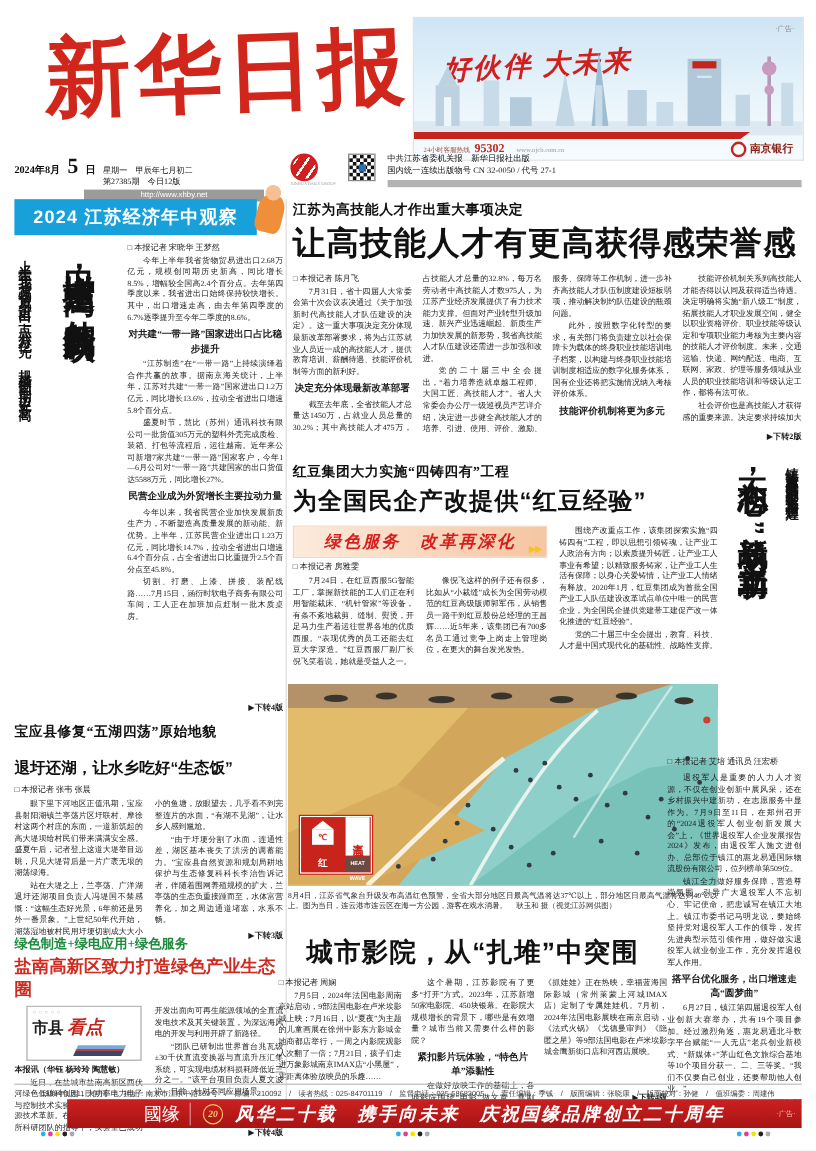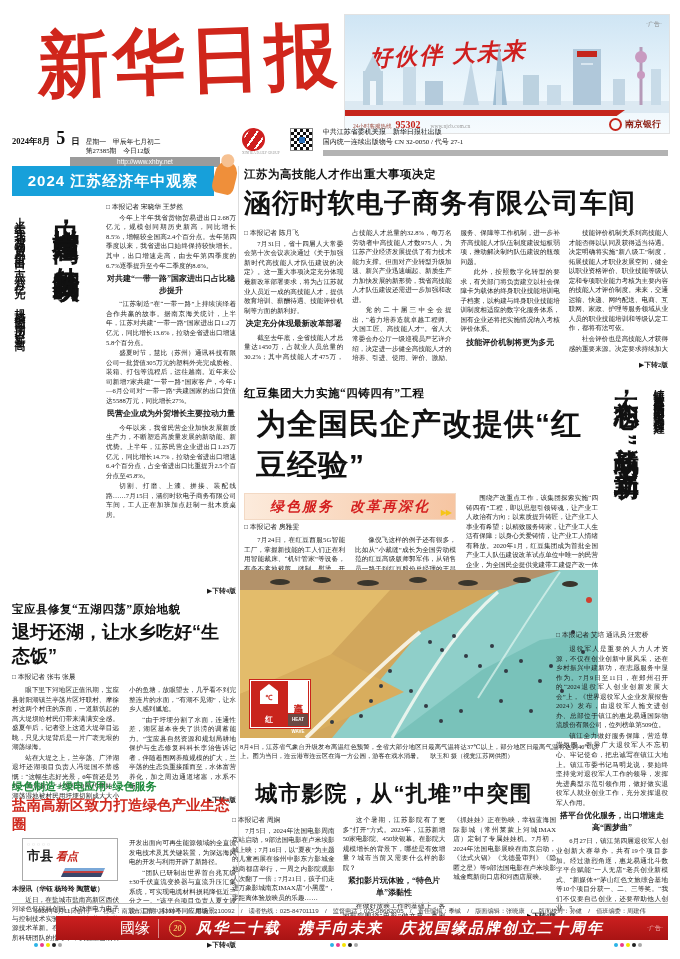--- a/index.html
+++ b/index.html
@@ -62,42 +62,42 @@
       border-radius:40% 40% 25% 25%;transform:rotate(14deg);}
   .eco-icon::before{content:"";position:absolute;left:3px;top:-8px;width:13px;height:13px;
       border-radius:50%;background:#f6c192;}
   .export-art{position:absolute;left:12px;top:200px;width:224px;height:398px;}
   .shoulder-v{position:absolute;left:0;top:8px;height:384px;writing-mode:vertical-rl;
       font-size:11px;font-weight:bold;letter-spacing:4px;}
   .bighead-v{position:absolute;left:36px;top:4px;height:390px;writing-mode:vertical-rl;
       font-size:27px;font-weight:900;letter-spacing:2px;font-family:"Liberation Sans",sans-serif;}
   .ex-body{position:absolute;left:94px;top:2px;width:130px;height:394px;overflow:hidden;}
   .lake-art{position:absolute;left:12px;top:602px;width:224px;}
-  .headline-m{font-size:18px;font-weight:900;font-family:"Liberation Sans",sans-serif;margin:3px 0 4px;}
+  .headline-m{font-size:13px;font-weight:900;font-family:"Liberation Sans",sans-serif;margin:14px 0 4px;}
   .cols2{columns:2;column-gap:10px;column-fill:auto;position:relative;overflow:hidden;}
   .lake-cols{height:120px;}
   .green-art{position:absolute;left:12px;top:779px;width:224px;}
   .kicker-green{color:#1f8a3e;font-size:11px;font-weight:bold;}
   .headline-red{font-size:14.5px;font-weight:900;color:#d02b20;font-family:"Liberation Sans",sans-serif;margin:2px 0 4px;}
   .green-cols{height:112px;}
   .badge-box{width:86px;border:1px solid #aaa;background:#fff;padding:3px 4px;margin:0 4px 3px 10px;break-inside:avoid;}
   .badge-dots{font-size:5px;color:#bbb;letter-spacing:2px;line-height:1;}
   .badge-line{display:flex;align-items:baseline;gap:3px;}
   .badge-l{font-size:13px;font-weight:bold;}
-  .badge-r{font-size:11px;font-weight:900;color:#c5251c;font-style:italic;}
+  .badge-r{font-size:15px;font-weight:900;color:#c5251c;font-style:italic;}
   .badge-book{height:9px;width:40px;margin:2px 0 0 36px;transform:skewX(-25deg);
       background:linear-gradient(180deg,#7aa8d8 0 35%,#c04040 35% 55%,#39476b 55% 100%);}
   
   .talent-art{position:absolute;left:244px;top:167px;width:424px;}
   .headline-xl{font-size:27px;font-weight:900;font-family:"Liberation Sans",sans-serif;
       letter-spacing:1px;white-space:nowrap;margin:3px 0 7px;}
   .cols4{columns:4;column-gap:9px;column-fill:auto;height:142px;position:relative;overflow:hidden;}
   
   .redbean-art{position:absolute;left:244px;top:386px;width:354px;}
-  .headline-l{font-size:30px;font-weight:900;font-family:"Liberation Sans",sans-serif;margin:3px 12px 7px;letter-spacing:1px;}
+  .headline-l{font-size:20px;font-weight:900;font-family:"Liberation Sans",sans-serif;margin:3px 0 7px;letter-spacing:1px;}
   .rb-flex{display:flex;gap:10px;}
   .rb-left{width:212px;}
   .mod-banner{height:25px;border:1px solid #f3d9c4;background:linear-gradient(90deg,#fcebdc,#f6c5a2);
       display:flex;align-items:center;justify-content:center;position:relative;
       font-size:14px;font-weight:900;font-style:italic;color:#d41f1f;letter-spacing:2px;}
   .mod-arrow{position:absolute;right:4px;bottom:2px;color:#f5c518;font-size:8px;letter-spacing:-1px;}
   .rb-cols{height:78px;margin-top:2px;}
   .rb-right{width:132px;position:relative;height:148px;overflow:hidden;}
   
   .photo-block{position:absolute;left:240px;top:570px;width:358px;}
@@ -231,21 +231,21 @@
       <p>盛夏时节，慧比（苏州）通讯科技有限公司一批货值305万元的塑料外壳完成质检、装箱、打包等流程后，运往越南。近年来公司新增7家共建“一带一路”国家客户，今年1—6月公司对“一带一路”共建国家的出口货值达5588万元，同比增长27%。</p>
       <p class="subhead">民营企业成为外贸增长主要拉动力量</p>
       <p>今年以来，我省民营企业加快发展新质生产力，不断塑造高质量发展的新动能、新优势。上半年，江苏民营企业进出口1.23万亿元，同比增长14.7%，拉动全省进出口增速6.4个百分点，占全省进出口比重提升2.5个百分点至45.8%。</p>
       <p>切割、打磨、上漆、拼接、装配线路……7月15日，涵衍时软电子商务有限公司车间，工人正在加班加点赶制一批木质桌房。</p>
       <span class="jump">▶下转4版</span>
     </div>
   </div>
 
   <div class="talent-art">
     <div class="kicker">江苏为高技能人才作出重大事项决定</div>
-    <div class="headline-xl">涵衍时软电子商务有限公司车间</div>
+    <div class="headline-xl">让高技能人才有更高获得感荣誉感</div>
     <div class="cols4 abody">
       <p class="byline" style="text-indent:0">□ 本报记者 陈月飞</p>
       <p>7月31日，省十四届人大常委会第十次会议表决通过《关于加强新时代高技能人才队伍建设的决定》。这一重大事项决定充分体现最新改革部署要求，将为占江苏就业人员近一成的高技能人才，提供教育培训、薪酬待遇、技能评价机制等方面的新利好。</p>
       <p class="subhead">决定充分体现最新改革部署</p>
       <p>截至去年底，全省技能人才总量达1450万，占就业人员总量的30.2%；其中高技能人才475万，占技能人才总量的32.8%，每万名劳动者中高技能人才数975人，为江苏产业经济发展提供了有力技术能力支撑。但面对产业转型升级加速、新兴产业迅速崛起、新质生产力加快发展的新形势，我省高技能人才队伍建设还需进一步加强和改进。</p>
       <p>党的二十届三中全会提出，“着力培养造就卓越工程师、大国工匠、高技能人才”。省人大常委会办公厅一级巡视员严艺详介绍，决定进一步健全高技能人才的培养、引进、使用、评价、激励、服务、保障等工作机制，进一步补齐高技能人才队伍制度建设短板弱项，推动解决制约队伍建设的瓶颈问题。</p>
       <p>此外，按照数字化转型的要求，有关部门将负责建立以社会保障卡为载体的终身职业技能培训电子档案，以构建与终身职业技能培训制度相适应的数字化服务体系，国有企业还将把实施情况纳入考核评价体系。</p>
       <p class="subhead">技能评价机制将更为多元</p>
       <p>技能评价机制关系到高技能人才能否得以认同及获得适当待遇。决定明确将实施“新八级工”制度，拓展技能人才职业发展空间，健全以职业资格评价、职业技能等级认定和专项职业能力考核为主要内容的技能人才评价制度。未来，交通运输、快递、网约配送、电商、互联网、家政、护理等服务领域从业人员的职业技能培训和等级认定工作，都将有法可依。</p>
       <p>社会评价也是高技能人才获得感的重要来源。决定要求持续加大力度，宣传高技能人才在经济社会发展中的地位作用和突出贡献。</p>

